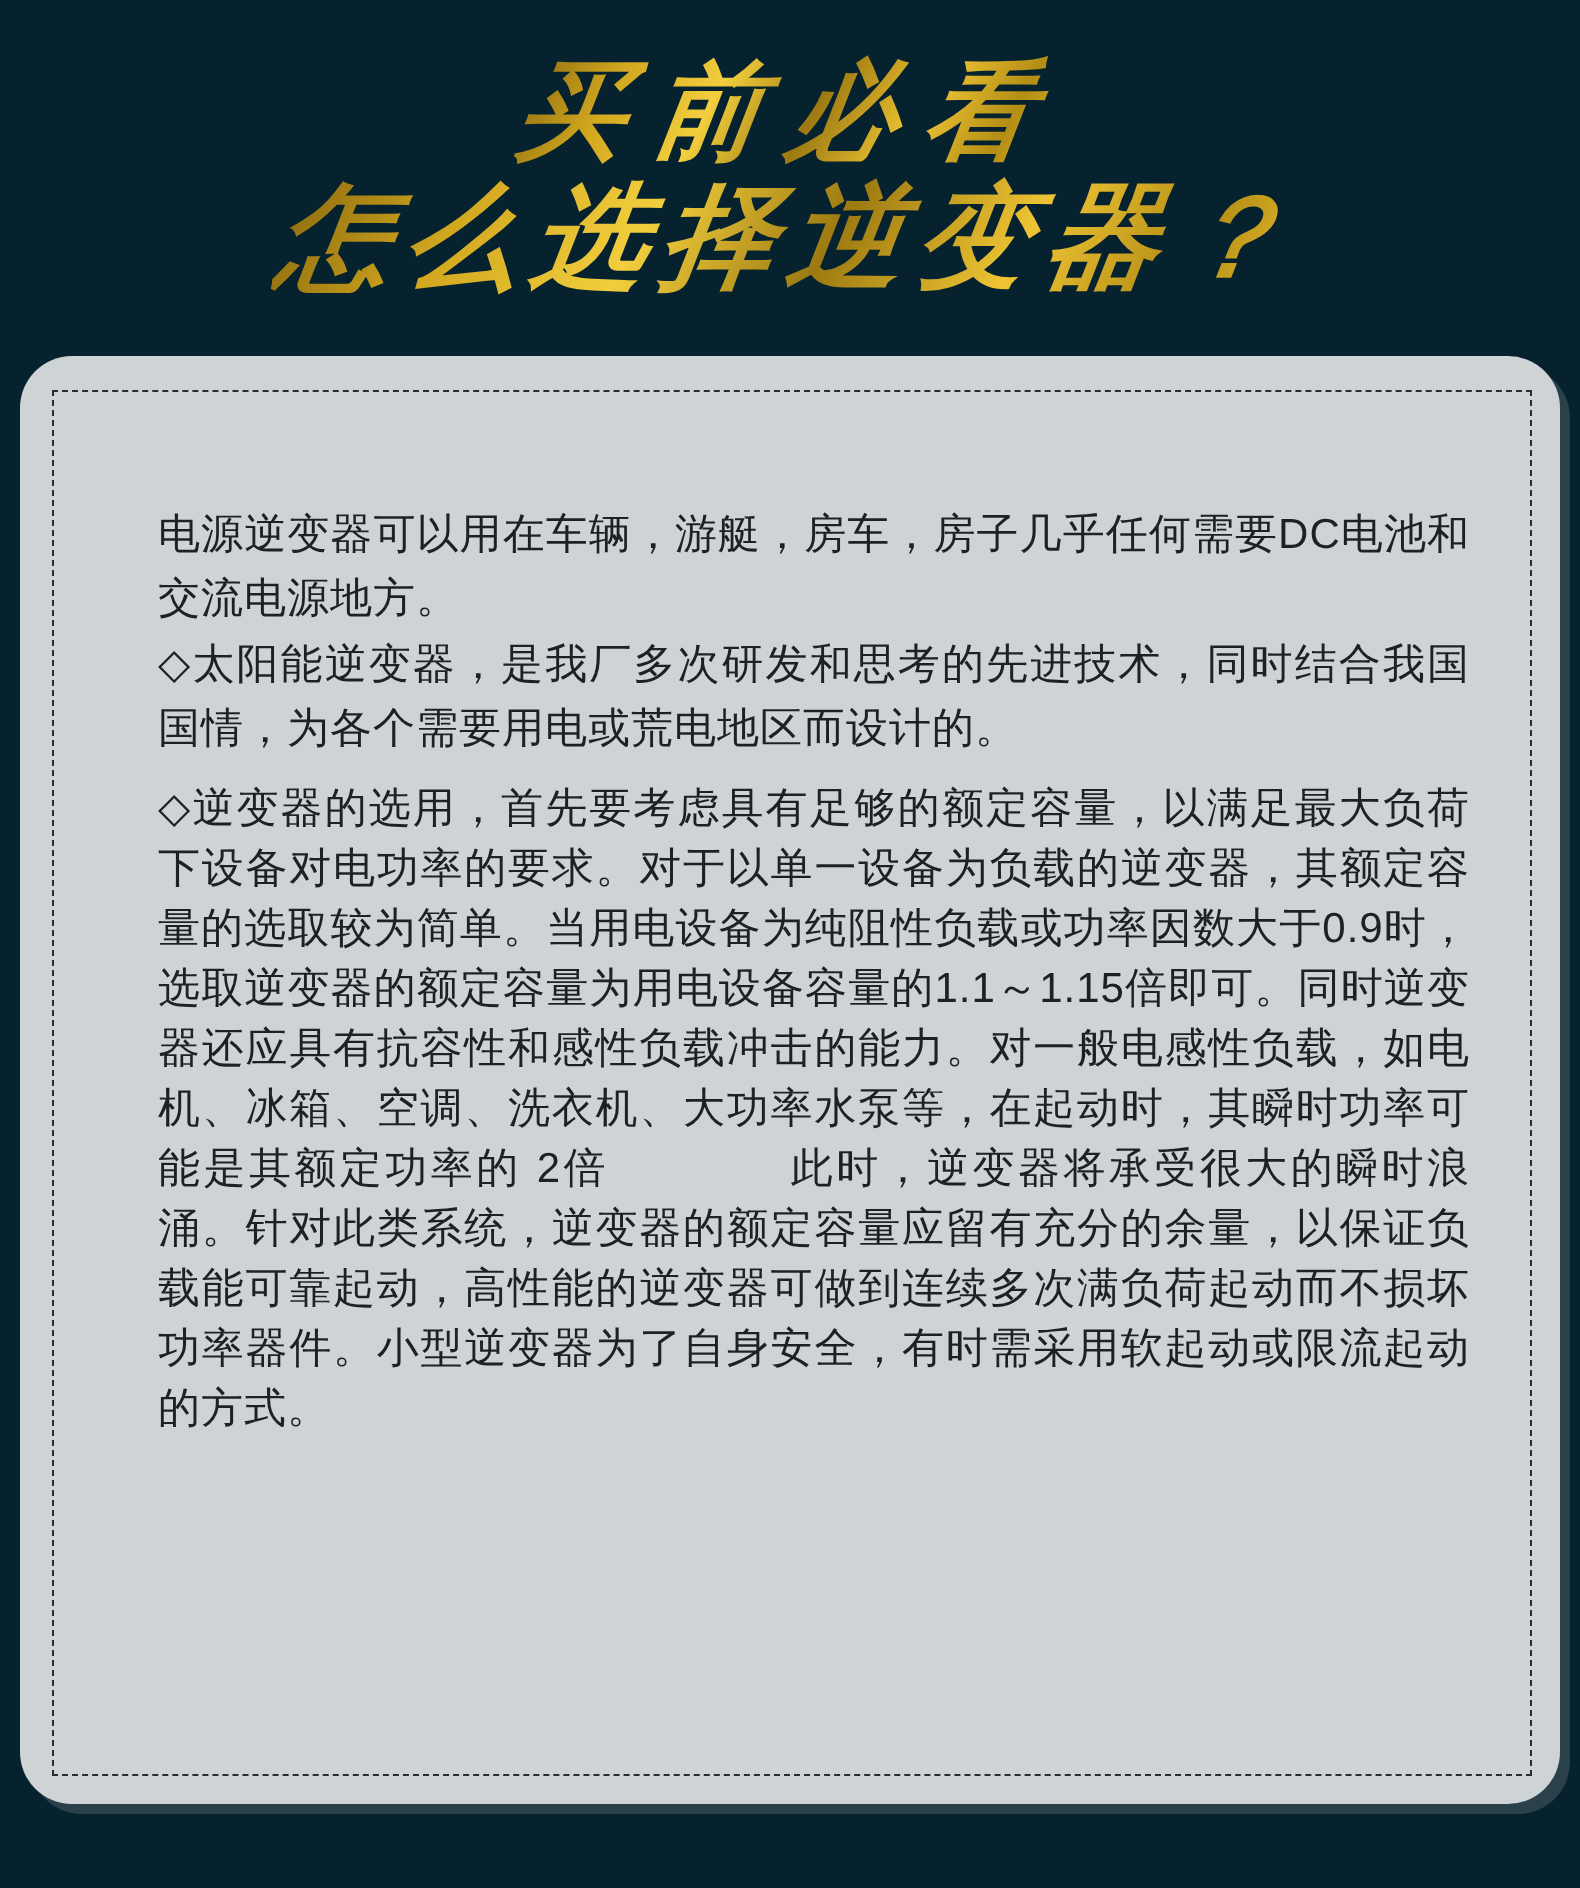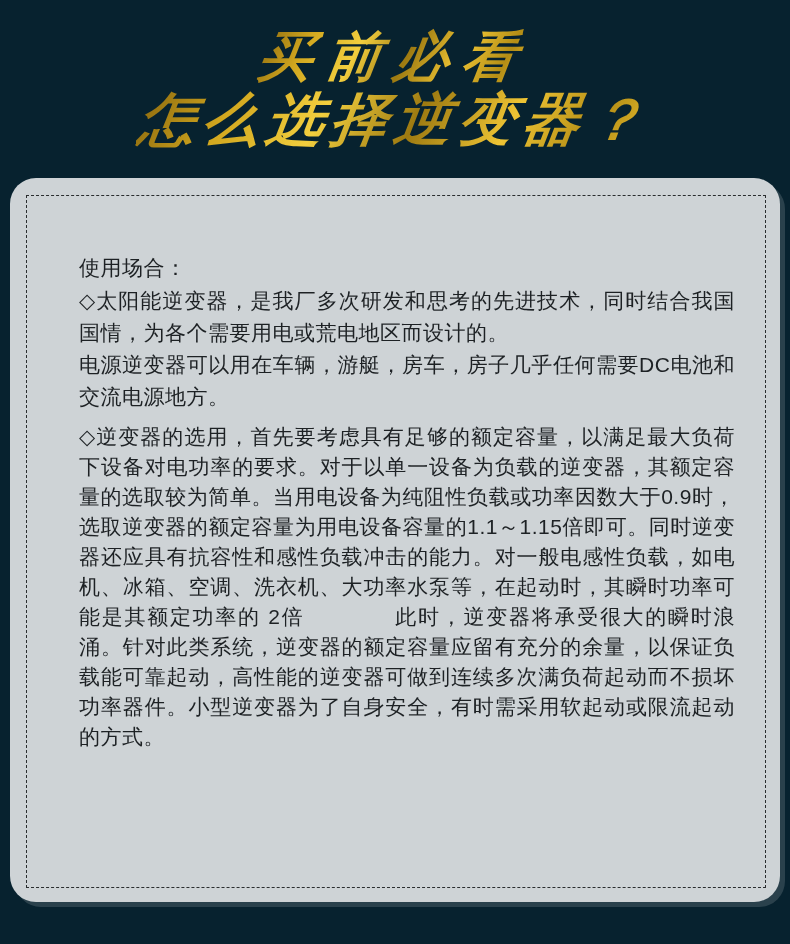--- a/index.html
+++ b/index.html
@@ -88,18 +88,17 @@
   <div>
     <span class="hero-line hero-line1">买前必看</span>
   </div>
   <div class="hero-line2-wrap">
     <span class="hero-line hero-line2">怎么选择逆变器？</span>
   </div>
 </div>
 
 <section class="panel">
   <div class="panel-inner">
-    <p class="para para-heading">使用场合：</p>
+    <p class="para para-usage">电源逆变器可以用在车辆，游艇，房车，房子几乎任何需要DC电池和交流电源地方。</p>
     <p class="para para-solar">◇太阳能逆变器，是我厂多次研发和思考的先进技术，同时结合我国国情，为各个需要用电或荒电地区而设计的。</p>
-    <p class="para para-usage">电源逆变器可以用在车辆，游艇，房车，房子几乎任何需要DC电池和交流电源地方。</p>
     <p class="para para-selection">◇逆变器的选用，首先要考虑具有足够的额定容量，以满足最大负荷下设备对电功率的要求。对于以单一设备为负载的逆变器，其额定容量的选取较为简单。当用电设备为纯阻性负载或功率因数大于0.9时，选取逆变器的额定容量为用电设备容量的1.1～1.15倍即可。同时逆变器还应具有抗容性和感性负载冲击的能力。对一般电感性负载，如电机、冰箱、空调、洗衣机、大功率水泵等，在起动时，其瞬时功率可能是其额定功率的 2倍　　　　此时，逆变器将承受很大的瞬时浪涌。针对此类系统，逆变器的额定容量应留有充分的余量，以保证负载能可靠起动，高性能的逆变器可做到连续多次满负荷起动而不损坏功率器件。小型逆变器为了自身安全，有时需采用软起动或限流起动的方式。</p>
   </div>
 </section>
 
 </body></html>

